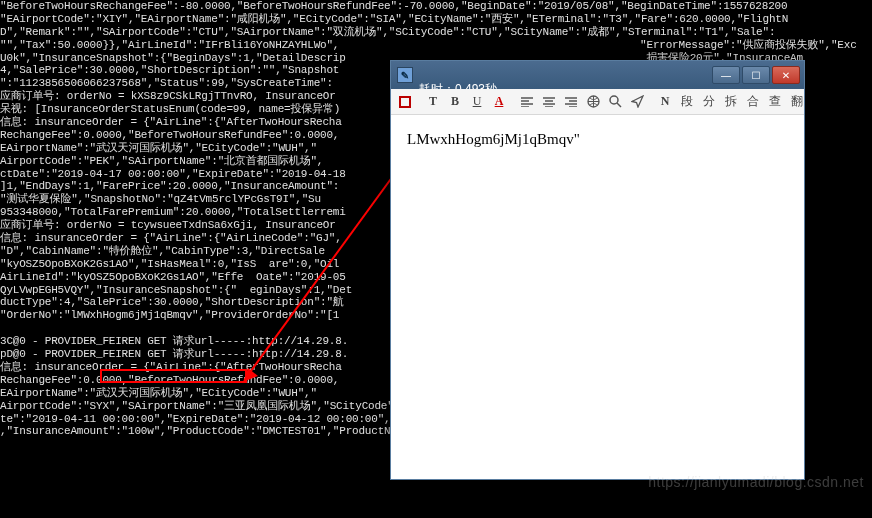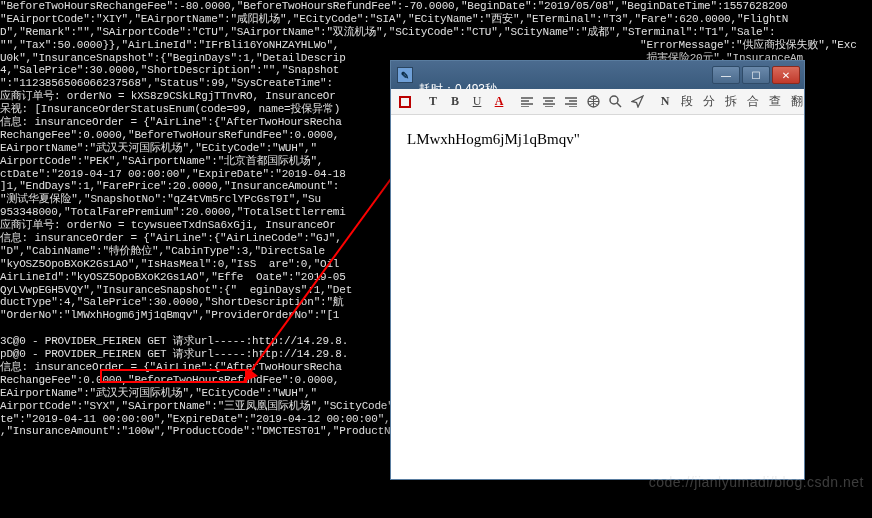--- a/index.html
+++ b/index.html
@@ -197,13 +197,13 @@
     <div class="tool-btn">拆</div>
     <div class="tool-btn">合</div>
     <div class="tool-btn">查</div>
     <div class="tool-btn">翻</div>
   </div>
   <div class="editor-body">
     <span>LMwxhHogm6jMj1qBmqv"</span>
   </div>
 </div>
 
-<div class="watermark">code://jianlyumadi/blog.csdn.net</div>
+<div class="watermark">https://jianlyumadi/blog.csdn.net</div>
 
 </body></html>

